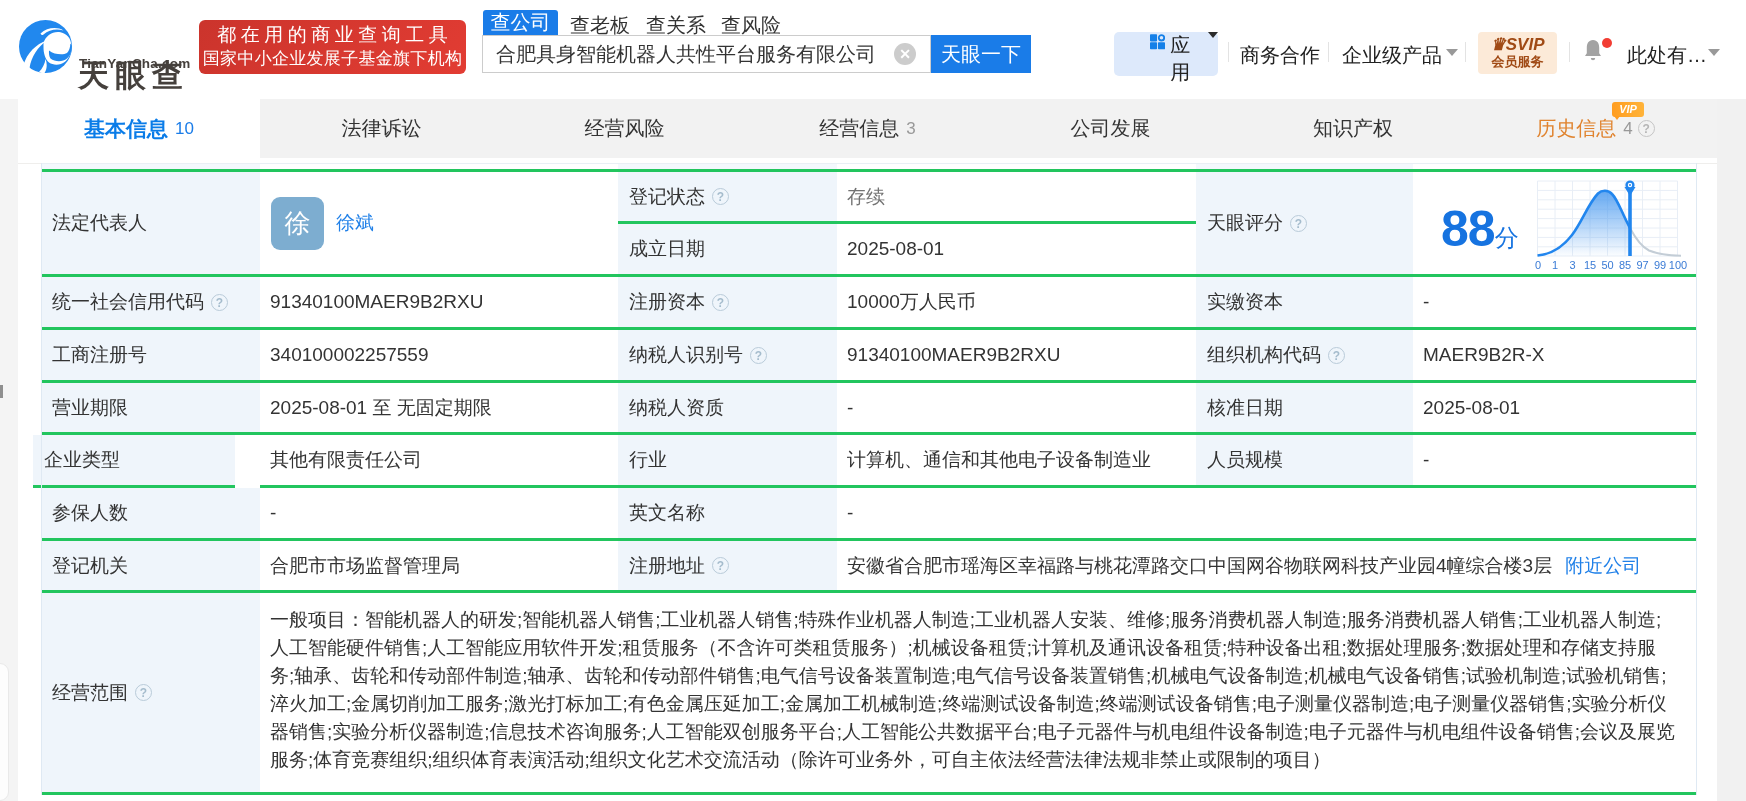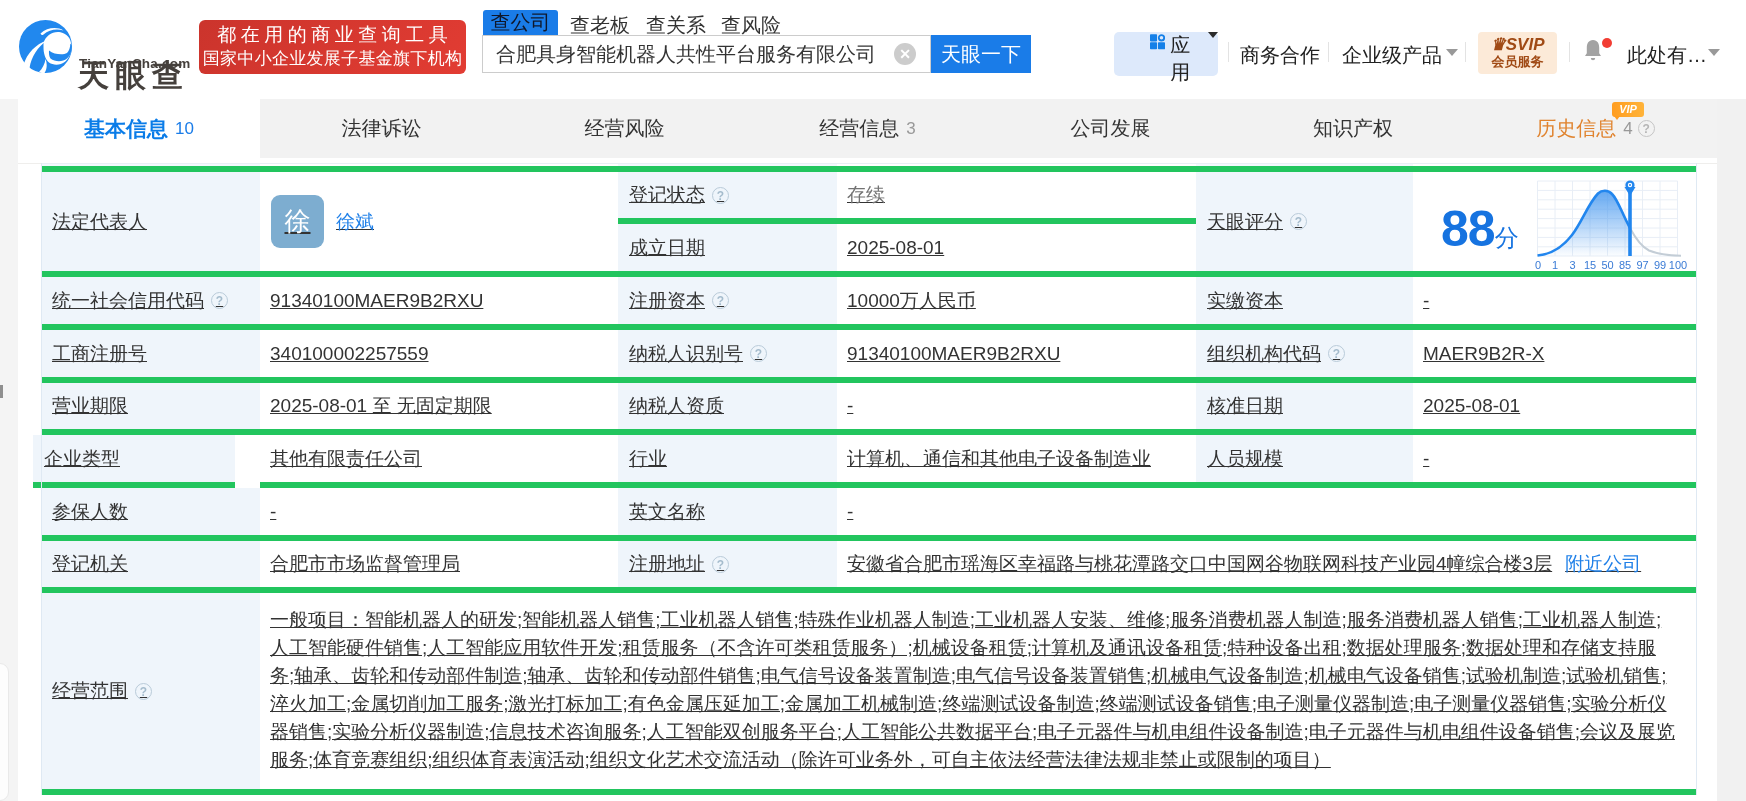--- a/index.html
+++ b/index.html
@@ -10,21 +10,21 @@
 .abs{position:absolute;}
 .flex{display:flex;align-items:flex-start;padding-left:23px;}
 
 #hdr{position:absolute;left:0;top:0;width:1746px;height:99px;background:#fff;}
 .logoname{font-weight:bold;color:#45403c;font-size:31px;letter-spacing:6px;margin-top:36px;}
 .logoen{font-weight:bold;color:#45403c;font-size:13.5px;letter-spacing:0.2px;}
 #redbadge{position:absolute;left:199px;top:20px;width:267px;height:54px;border-radius:6px;background:linear-gradient(135deg,#cb342c,#e23c33);color:#fff;text-align:center;}
 #redbadge .l1{font-size:19px;letter-spacing:4.5px;margin-top:4px;line-height:21px;text-indent:4.5px;text-align:center;}
 #redbadge .l2{font-size:17px;letter-spacing:0.3px;margin-top:3px;line-height:21px;}
 .stab{font-size:20px;color:#333;}
-#stabact{position:absolute;left:483px;top:10px;width:75px;height:25px;background:#1a7ce8;border-radius:3px 3px 0 0;color:#0f172a;font-size:20px;text-align:center;line-height:25px;}
+#stabact{position:absolute;left:483px;top:10px;width:75px;height:25px;background:#1a7ce8;border-radius:3px 3px 0 0;color:#ffffff;font-size:20px;text-align:center;line-height:25px;}
 #sinput{position:absolute;left:482px;top:35px;width:449px;height:38px;border:1px solid #ccc;background:#fff;font-size:20px;color:#333;line-height:36px;padding-left:13px;}
 #sclear{position:absolute;left:894px;top:43px;width:22px;height:22px;border-radius:50%;background:#ccc;color:#fff;text-align:center;line-height:22px;font-size:14px;font-weight:bold;}
 #sbtn{position:absolute;left:931px;top:35px;width:100px;height:38px;background:#1a7ce8;color:#fff;font-size:20px;text-align:center;line-height:38px;}
 .hmenu{font-size:20px;color:#222;}
 .vdiv{position:absolute;top:42px;width:1px;height:20px;background:#e3e3e3;}
 #appbox{position:absolute;left:1114px;top:32px;width:104px;height:44px;background:#dde9fb;border-radius:5px;}
 #svipbox{position:absolute;left:1478px;top:32px;width:79px;height:42px;background:#fcead8;border-radius:4px;text-align:center;color:#a04a15;}
 #svipbox .s1{font-size:17px;font-weight:bold;font-style:italic;margin-top:3px;line-height:19px;}
 #svipbox .s2{font-size:13px;font-weight:bold;line-height:16px;}
 .caret{display:inline-block;width:0;height:0;border-left:6px solid transparent;border-right:6px solid transparent;border-top:7px solid #555;}
@@ -33,21 +33,21 @@
 #rstrip{position:absolute;left:1717px;top:99px;width:29px;height:702px;background:#f1f1f1;}
 
 #tabbar{position:absolute;left:18px;top:99px;width:1699px;height:59px;background:#f2f2f2;}
 .tab{position:absolute;top:0;height:59px;display:flex;align-items:center;justify-content:center;font-size:20px;color:#333;}
 #tabact{position:absolute;left:0px;top:0;width:242px;height:59px;background:#fff;display:flex;align-items:center;justify-content:center;}
 
 .lbl{position:absolute;background:#eff5fb;}
 .cell{position:absolute;background:#fff;}
 .lt{display:flex;align-items:center;padding-left:11px;font-size:19px;color:#333;}
 .vt{display:flex;align-items:center;padding-left:10px;font-size:19px;color:#333;}
-.bb{border-bottom:6px solid #22c55e;text-decoration:underline;}
+.bb{border-bottom:3px solid #22c55e;}
 .q{display:inline-block;width:17px;height:17px;border:1px solid #b9cbd9;border-radius:50%;color:#a5bccd;font-size:12px;line-height:17px;text-align:center;margin-left:7px;flex:none;font-weight:bold;}
 .blue{color:#2080e8;}
 .green{color:#737373;}
 </style>
 </head>
 <body>
 <div id="page">
 
   <div id="hdr">
     <svg class="abs" style="left:19px;top:20px" width="53" height="53" viewBox="0 0 53 53">

